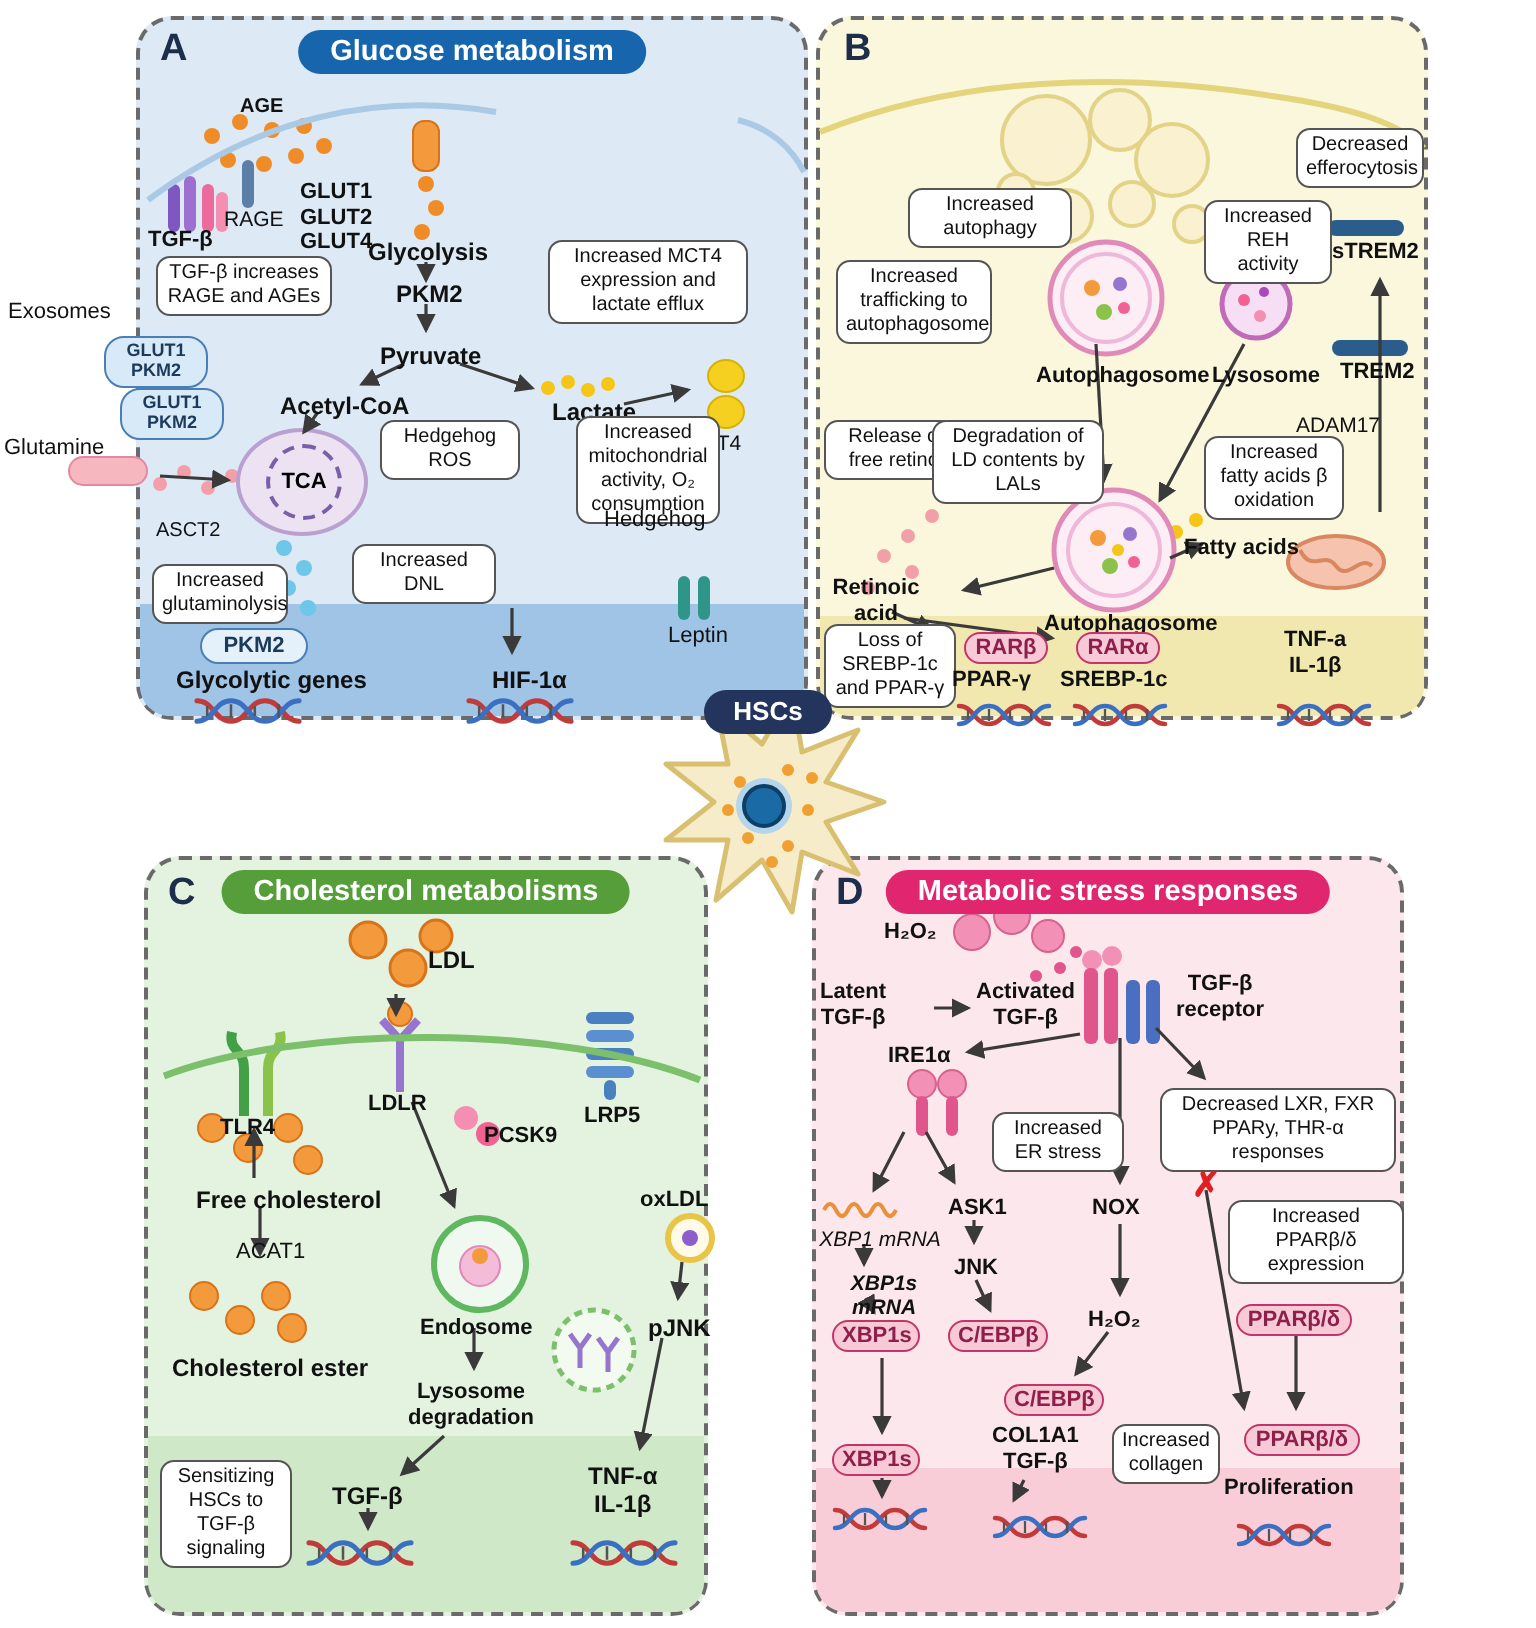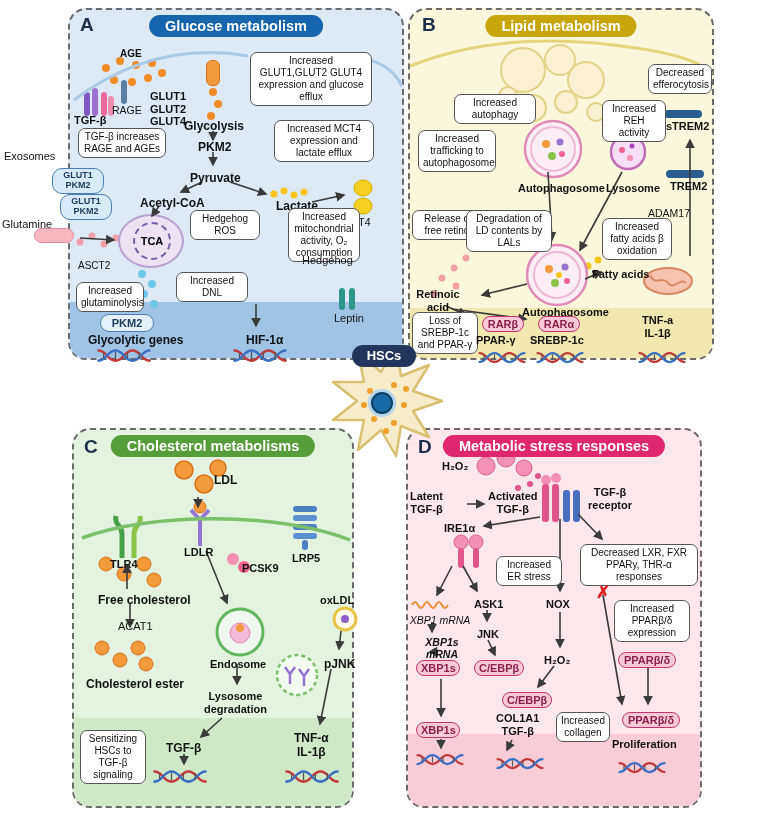--- a/index.html
+++ b/index.html
@@ -71,21 +71,20 @@
   <div class="abs lb" style="left:42px;top:94px;font-size:10.5px">RAGE</div>
   <div class="abs lb b" style="left:80px;top:80px;text-align:left">GLUT1
 GLUT2
 GLUT4</div>
   <div class="abs" style="left:136px;top:50px;width:14px;height:26px;background:#f29a3c;border:1.5px solid #d9731a;border-radius:6px;z-index:2"></div>
   <svg class="dots" style="left:126px;top:76px" width="34" height="40">
     <circle cx="17" cy="6" r="4" fill="#f08c28"></circle>
         <circle cx="22" cy="18" r="4" fill="#f08c28"></circle>
         <circle cx="15" cy="30" r="4" fill="#f08c28"></circle>
   </svg>
-  <div class="abs wbox" style="left:180px;top:42px;width:122px">Increased GLUT1,GLUT2 GLUT4 expression and glucose efflux</div>
   <div class="abs lb b" style="left:114px;top:110px;font-size:12px">Glycolysis</div>
   <div class="abs wbox" style="left:8px;top:118px;width:88px">TGF-β increases RAGE and AGEs</div>
   <div class="abs lb b" style="left:128px;top:131px;font-size:12px">PKM2</div>
   <div class="abs wbox" style="left:204px;top:110px;width:100px">Increased MCT4 expression and lactate efflux</div>
   <div class="abs lb b" style="left:120px;top:162px;font-size:12px">Pyruvate</div>
   <div class="abs bluepill" style="left:-18px;top:158px;width:52px">GLUT1
 PKM2</div>
   <div class="abs bluepill" style="left:-10px;top:184px;width:52px">GLUT1
 PKM2</div>
   <div class="abs lb b" style="left:70px;top:187px;font-size:12px">Acetyl-CoA</div>
@@ -145,21 +144,20 @@
         <use href="#dna-sym"></use>
       </svg>
   <svg class="dna" style="left:158px;top:337px" width="64" height="17">
         <use href="#dna-sym"></use>
       </svg>
 </div>
 
 <div class="panel" style="left:408px;top:8px;width:306px;height:352px;background:#fbf7dd">
   <div class="band" style="height:50px;background:#f0e8ae"></div>
   <div class="abs plabel" style="left:12px;top:4px">B</div>
-  <div class="abs title-pill" style="background:#c9a50d">Lipid metabolism</div>
 
   <svg class="dots" style="left:78px;top:28px" width="130" height="112">
     <circle cx="35" cy="32" r="22" fill="#f9f1cf" stroke="#e3d387" stroke-width="2"></circle>
         <circle cx="72" cy="22" r="15" fill="#f9f1cf" stroke="#e3d387" stroke-width="2"></circle>
         <circle cx="98" cy="42" r="18" fill="#f9f1cf" stroke="#e3d387" stroke-width="2"></circle>
         <circle cx="45" cy="70" r="13" fill="#f9f1cf" stroke="#e3d387" stroke-width="2"></circle>
         <circle cx="78" cy="64" r="11" fill="#f9f1cf" stroke="#e3d387" stroke-width="2"></circle>
         <circle cx="108" cy="74" r="9" fill="#f9f1cf" stroke="#e3d387" stroke-width="2"></circle>
         <circle cx="20" cy="58" r="9" fill="#f9f1cf" stroke="#e3d387" stroke-width="2"></circle>
   </svg>
@@ -356,21 +354,21 @@
   <div class="abs wbox" style="left:172px;top:114px;width:118px">Decreased LXR, FXR PPARy, THR-α responses</div>
   <div class="abs lb b" style="left:66px;top:168px">ASK1</div>
   <svg class="icon" style="left:2px;top:168px" width="46" height="14">
     <path d="M2,7 q3,-6 6,0 t6,0 t6,0 t6,0 t6,0 t6,0" stroke="#e8903a" stroke-width="2" fill="none"></path>
   </svg>
   <div class="abs lb it" style="left:0px;top:184px;width:64px;font-size:10.5px">XBP1 mRNA</div>
   <div class="abs lb b" style="left:69px;top:198px">JNK</div>
   <div class="abs lb b it" style="left:0px;top:206px;width:68px;font-size:10.5px">XBP1s mRNA</div>
   <div class="abs lb b" style="left:138px;top:168px">NOX</div>
   <div class="abs lb b" style="left:136px;top:224px">H₂O₂</div>
-  <div class="abs wbox" style="left:206px;top:170px;width:76px">Increased PPARβ/δ expression</div>
+  <div class="abs wbox" style="left:206px;top:170px;width:88px">Increased PPARβ/δ expression</div>
   <div class="abs pinkpill" style="left:210px;top:222px;width:58px">PPARβ/δ</div>
   <div class="abs pinkpill" style="left:8px;top:230px;width:44px">XBP1s</div>
   <div class="abs pinkpill" style="left:66px;top:230px;width:50px">C/EBPβ</div>
   <div class="abs pinkpill" style="left:94px;top:262px;width:50px">C/EBPβ</div>
   <div class="abs lb b" style="left:88px;top:282px">COL1A1
 TGF-β</div>
   <div class="abs wbox" style="left:148px;top:282px;width:54px">Increased collagen</div>
   <div class="abs pinkpill" style="left:8px;top:292px;width:44px">XBP1s</div>
   <div class="abs pinkpill" style="left:214px;top:282px;width:58px">PPARβ/δ</div>
   <div class="abs lb b" style="left:204px;top:308px">Proliferation</div>

